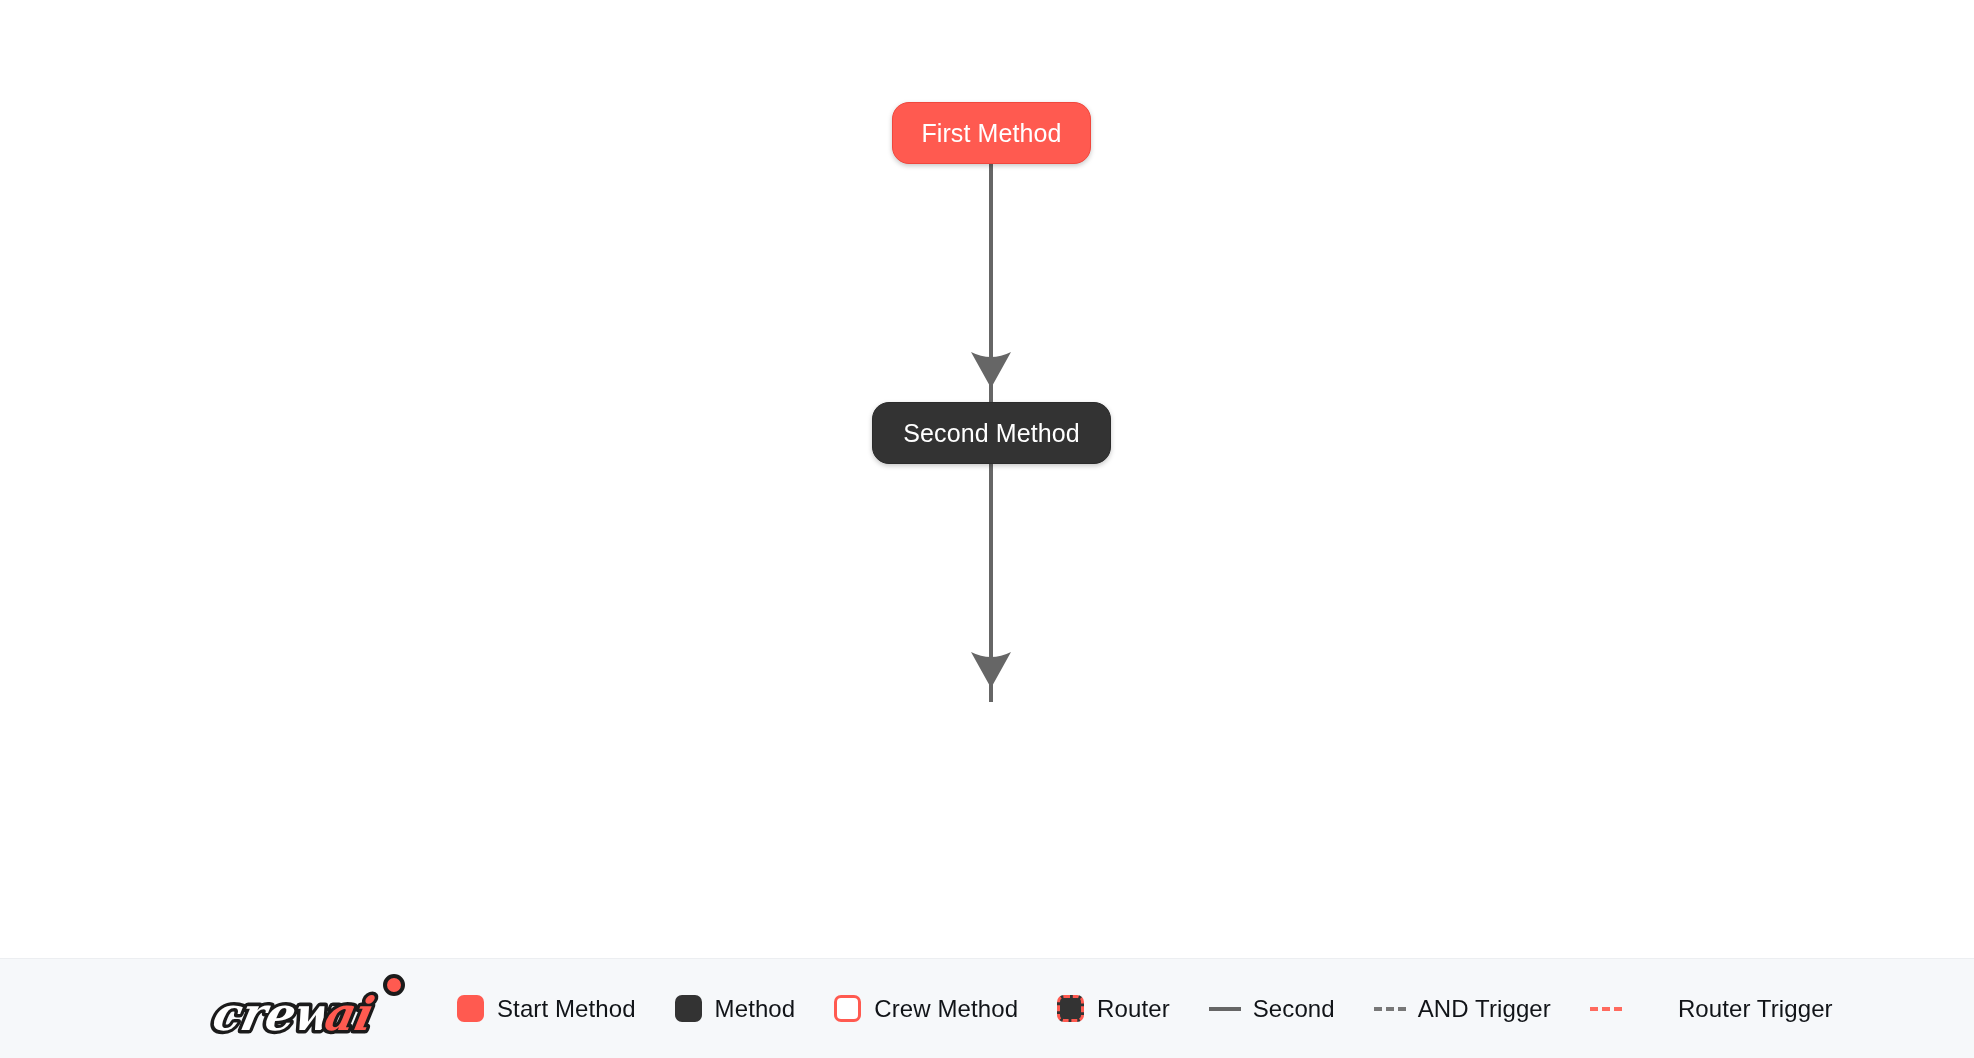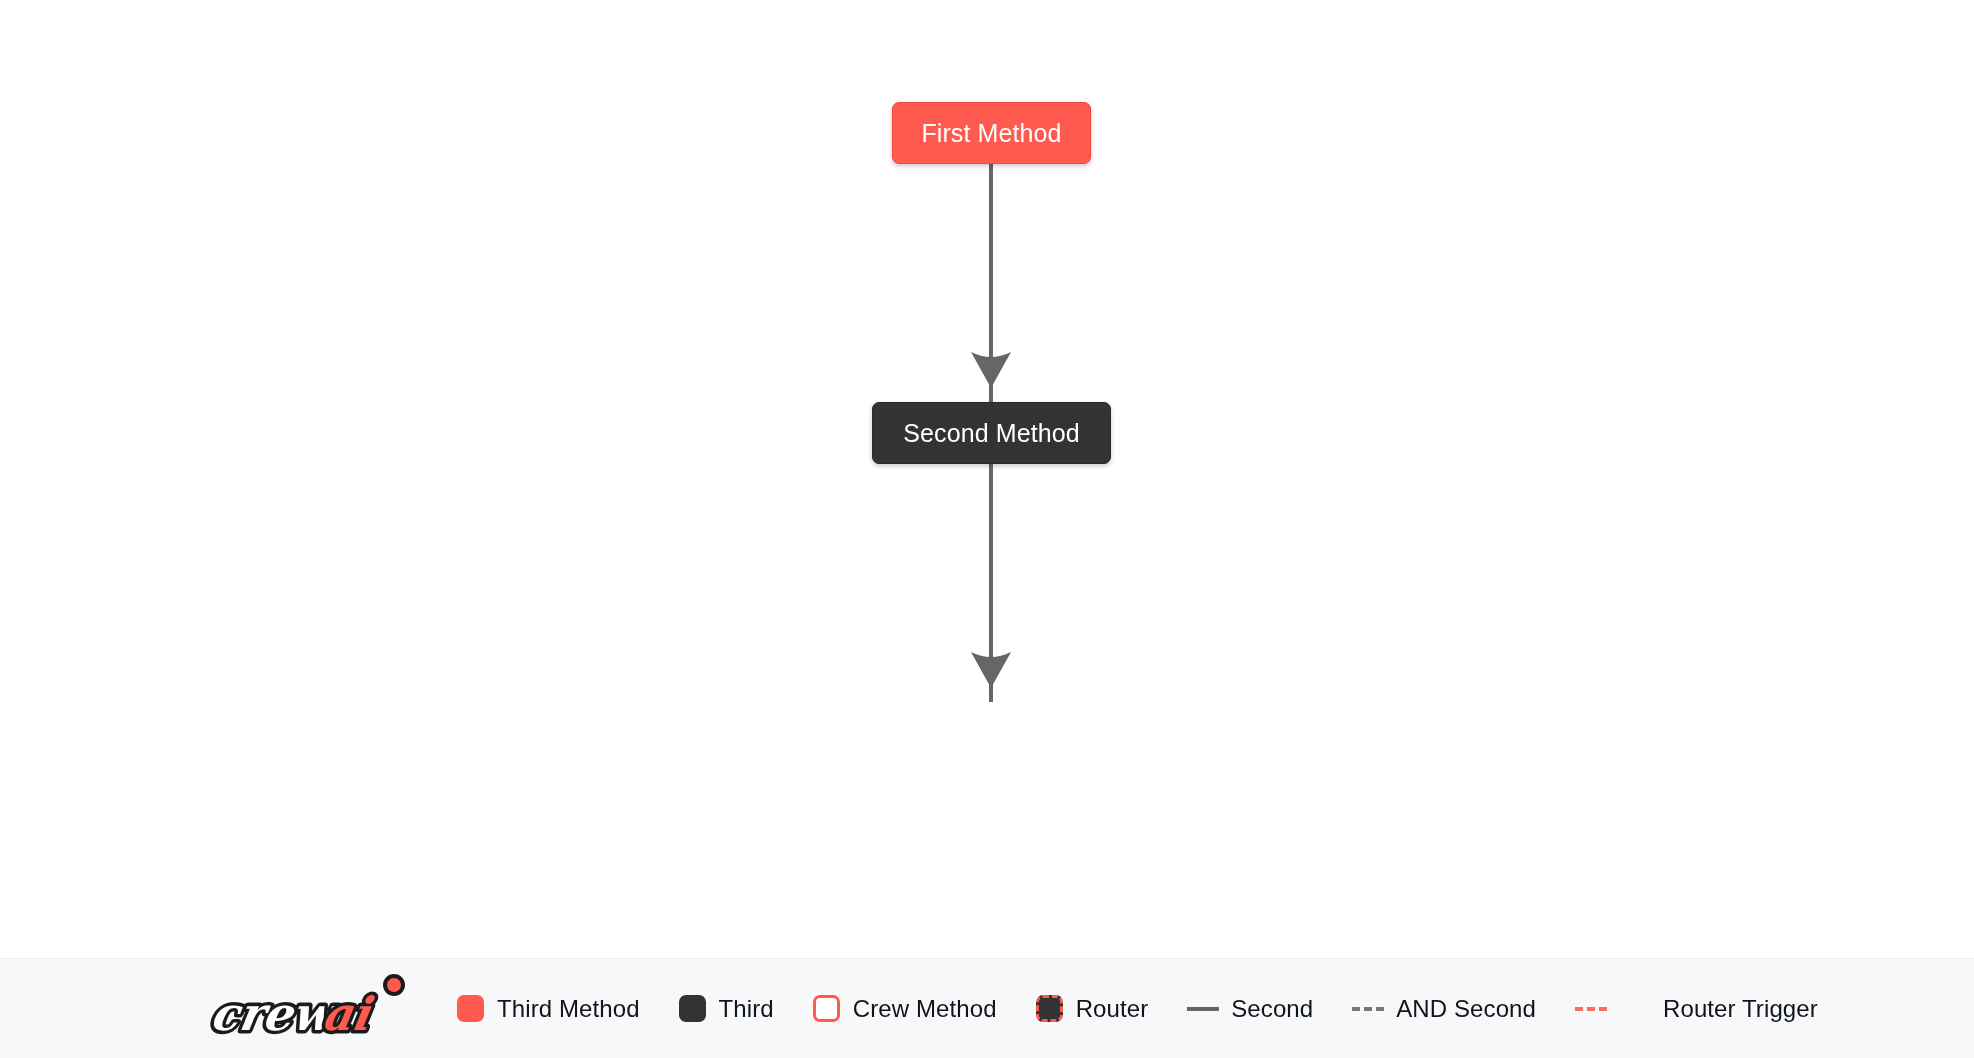--- a/index.html
+++ b/index.html
@@ -34,21 +34,21 @@
     height: 958px;
     pointer-events: none;
   }
 
   .flow-node {
     position: absolute;
     box-sizing: border-box;
     display: flex;
     align-items: center;
     justify-content: center;
-    border-radius: 7px;
+    border-radius: 17px;
     font-size: 25px;
     letter-spacing: 0.1px;
     color: #ffffff;
     white-space: nowrap;
     box-shadow: 0 2px 5px rgba(0,0,0,0.22);
   }
   .flow-node.start-method {
     background: #ff5a50;
     border: 1px solid #f0473d;
   }
@@ -168,46 +168,46 @@
       <text x="138" y="58" font-family="'DejaVu Serif', serif" font-size="46" font-style="italic" font-weight="700" fill="#ff5a50" stroke="#1b1b1b" stroke-width="7" paint-order="stroke fill" stroke-linejoin="round">ai</text>
     </g>
 
     <circle cx="197" cy="13" r="9" fill="#ff5a50" stroke="#1b1b1b" stroke-width="4"></circle>
   </svg>
 
   <div class="legend-items">
 
     <div class="legend-item">
       <span class="swatch start-method"></span>
-      <span class="legend-label">Third Method</span>
+      <span class="legend-label">Start Method</span>
     </div>
 
     <div class="legend-item">
       <span class="swatch method"></span>
-      <span class="legend-label">Third</span>
+      <span class="legend-label">Method</span>
     </div>
 
     <div class="legend-item">
       <span class="swatch crew-method"></span>
       <span class="legend-label">Crew Method</span>
     </div>
 
     <div class="legend-item">
       <span class="swatch router"></span>
       <span class="legend-label">Router</span>
     </div>
 
     <div class="legend-item">
       <span class="line-swatch trigger"></span>
       <span class="legend-label">Second</span>
     </div>
 
     <div class="legend-item">
       <span class="line-swatch and-trigger"></span>
-      <span class="legend-label">AND Second</span>
+      <span class="legend-label">AND Trigger</span>
     </div>
 
     <div class="legend-item">
       <span class="line-swatch router-trigger"></span>
       <span class="legend-label">Router Trigger</span>
     </div>
 
   </div>
 </div>
 

